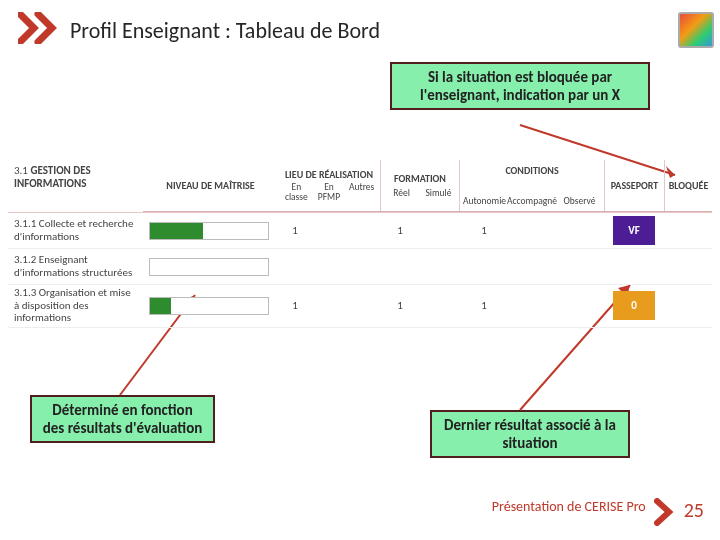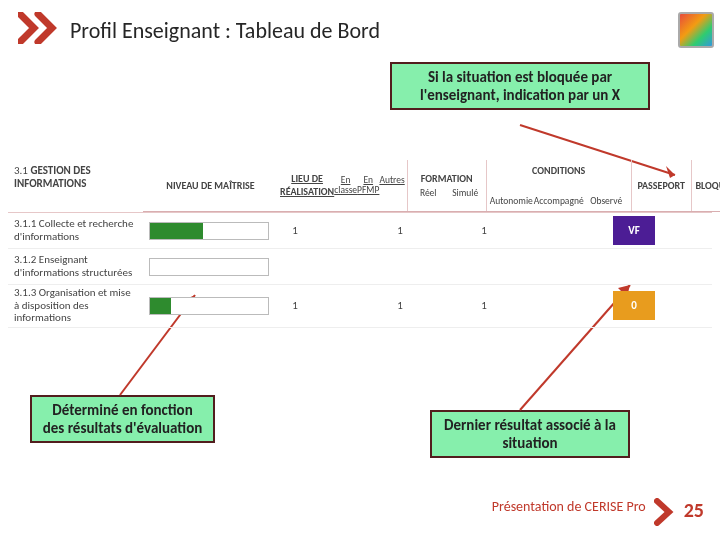--- a/index.html
+++ b/index.html
@@ -27,21 +27,21 @@
   .table-wrap { position:absolute; top:160px; left:8px; width:704px; font-size:10.5px; color:#444; }
   .thead1 { display:flex; border-top:1px solid #d9aeb0; border-bottom:1px solid #d9aeb0; background:#fbf5f5; text-align:center; font-weight:700; }
   .thead1 .c-form { flex:0 0 270px; padding:3px 0; }
   .thead1 .c-passport { flex:1; padding:3px 0; }
   .thead1 .c-eval { flex:0 0 60px; }
   .thead1 .c-bloq { flex:0 0 48px; }
 
   .thead2 { display:flex; border-bottom:1px solid #d9aeb0; text-align:center; font-size:10px; }
   .thead2 > div { padding:4px 2px; display:flex; align-items:center; justify-content:center; }
   .niv-col { flex:0 0 135px; font-weight:700; }
-  .lieu-grp { flex:0 0 102px; flex-direction:row;text-decoration:underline; }
+  .lieu-grp { flex:0 0 102px; flex-direction:column; }
   .lieu-grp .grp-title { font-weight:700; padding-bottom:2px; }
   .lieu-grp .subcols { display:flex; width:100%; }
   .lieu-grp .subcols > div { flex:1; font-size:9.5px; line-height:1.05; }
   .ctx-grp { flex:0 0 80px; border-left:1px solid #e6c7c8; border-right:1px solid #e6c7c8; flex-direction:column; }
   .ctx-grp .grp-title { font-weight:700; padding-bottom:2px; }
   .ctx-grp .subcols { display:flex; width:100%; }
   .ctx-grp .subcols > div { flex:1; font-size:9.5px; }
   .cond-grp { flex:0 0 144px; flex-direction:column;gap:16px; }
   .cond-grp .grp-title { font-weight:700; padding-bottom:2px; }
   .cond-grp .subcols { display:flex; width:100%; }
@@ -70,21 +70,21 @@
   .rc-obs { flex:0 0 48px; border-right:1px solid #eee; }
   .rc-eval { flex:0 0 60px; padding:3px; }
   .rc-bloq { flex:0 0 48px; }
   .eval-badge { display:inline-block; min-width:42px; padding:8px 4px; color:#fff; font-weight:700; font-size:11px; }
   .eval-green { background:#4c1d95; }
   .eval-orange { background:#e89c1e; }
 
   .footer { position:absolute; right:16px; bottom:10px; display:flex; align-items:flex-start; gap:8px; }
   .footer-text { color:#c0392b; font-size:14px; }
   .page-chev svg { width:22px; height:28px; }
-  .page-num { color:#c0392b; font-size:20px; font-weight:700; }
+  .page-num { color:#c0392b; font-size:20px; font-weight:400; }
 </style>
 </head>
 <body>
 
 <div class="header">
   <span class="chevron">
     <svg viewBox="0 0 44 32">
         <path d="M2 2 L16 16 L2 30" fill="none" stroke="#c0392b" stroke-width="7" stroke-linecap="round"></path>
         <path d="M20 2 L34 16 L20 30" fill="none" stroke="#c0392b" stroke-width="7" stroke-linecap="round"></path>
       </svg>

